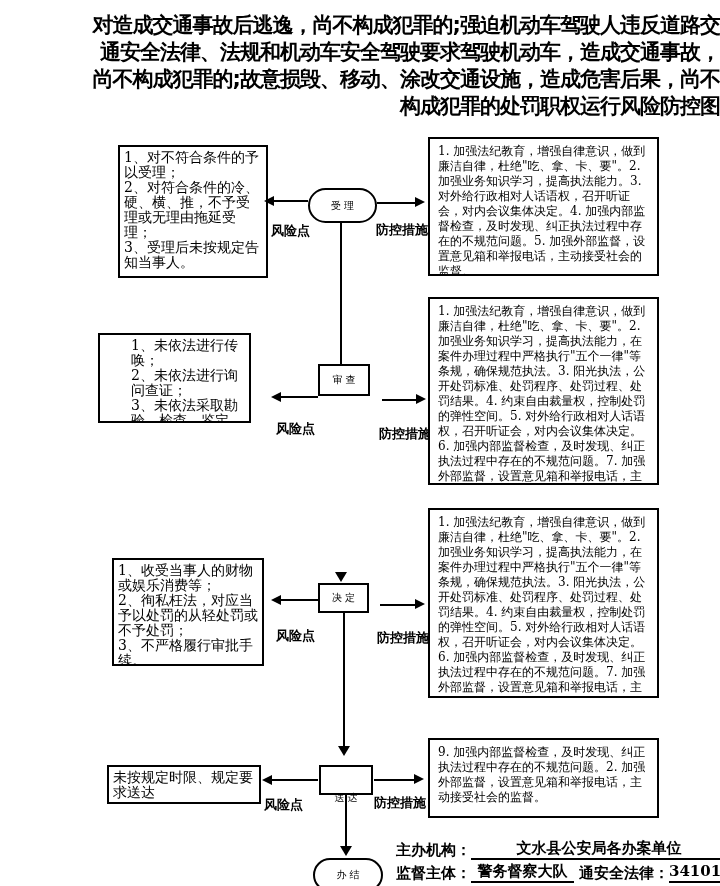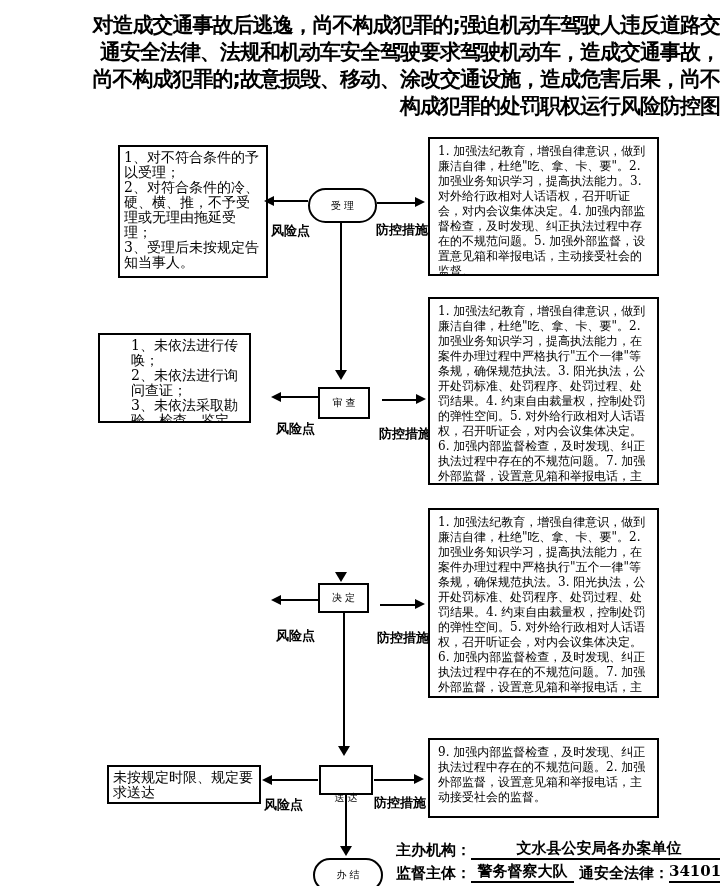--- a/index.html
+++ b/index.html
@@ -58,27 +58,30 @@
   <div class="vline" style="left:340px;top:222px;height:149px;"></div>
   <div class="head-d" style="left:335px;top:370px;"></div>
 
   <div class="rbox" style="left:98px;top:333px;width:153px;height:90px;padding-left:31px;">1、未依法进行传唤；
 2、未依法进行询问查证；
 3、未依法采取勘验、检查、鉴定、辨认、证据保全等措施；
 4、向案件当事人吃、拿、卡要。</div>
   <span class="lbl" style="left:276px;top:374px;">风险点</span>
   <div class="head-l" style="left:271px;top:392px;"></div>
   <div class="hline" style="left:280px;top:396px;width:38px;"></div>
-  <div class="node" style="left:318px;top:387px;width:52px;height:32px;">审查</div>
+  <div class="node" style="left:318px;top:364px;width:52px;height:32px;">审查</div>
   <span class="lbl" style="left:379px;top:379px;">防控措施</span>
   <div class="hline" style="left:382px;top:399px;width:36px;"></div>
   <div class="head-r" style="left:416px;top:394px;"></div>
   <div class="mbox" style="left:428px;top:297px;width:231px;height:188px;">1. 加强法纪教育，增强自律意识，做到廉洁自律，杜绝"吃、拿、卡、要"。2. 加强业务知识学习，提高执法能力，在案件办理过程中严格执行"五个一律"等条规，确保规范执法。3. 阳光执法，公开处罚标准、处罚程序、处罚过程、处罚结果。4. 约束自由裁量权，控制处罚的弹性空间。5. 对外给行政相对人话语权，召开听证会，对内会议集体决定。6. 加强内部监督检查，及时发现、纠正执法过程中存在的不规范问题。7. 加强外部监督，设置意见箱和举报电话，主动接受社会的监督。</div>
   <div class="head-d" style="left:335px;top:572px;"></div>
 
+  <div class="rbox" style="left:112px;top:558px;width:152px;height:108px;">1、收受当事人的财物或娱乐消费等；
+2、徇私枉法，对应当予以处罚的从轻处罚或不予处罚；
+3、不严格履行审批手续。</div>
   <span class="lbl" style="left:276px;top:581px;">风险点</span>
   <div class="head-l" style="left:271px;top:595px;"></div>
   <div class="hline" style="left:280px;top:599px;width:38px;"></div>
   <div class="node" style="left:318px;top:583px;width:51px;height:30px;">决定</div>
   <span class="lbl" style="left:377px;top:583px;">防控措施</span>
   <div class="hline" style="left:380px;top:604px;width:37px;"></div>
   <div class="head-r" style="left:415px;top:599px;"></div>
   <div class="mbox" style="left:428px;top:508px;width:231px;height:190px;">1. 加强法纪教育，增强自律意识，做到廉洁自律，杜绝"吃、拿、卡、要"。2. 加强业务知识学习，提高执法能力，在案件办理过程中严格执行"五个一律"等条规，确保规范执法。3. 阳光执法，公开处罚标准、处罚程序、处罚过程、处罚结果。4. 约束自由裁量权，控制处罚的弹性空间。5. 对外给行政相对人话语权，召开听证会，对内会议集体决定。6. 加强内部监督检查，及时发现、纠正执法过程中存在的不规范问题。7. 加强外部监督，设置意见箱和举报电话，主动接受社会的监督。</div>
   <div class="vline" style="left:343px;top:613px;height:134px;"></div>
   <div class="head-d" style="left:338px;top:746px;"></div>

